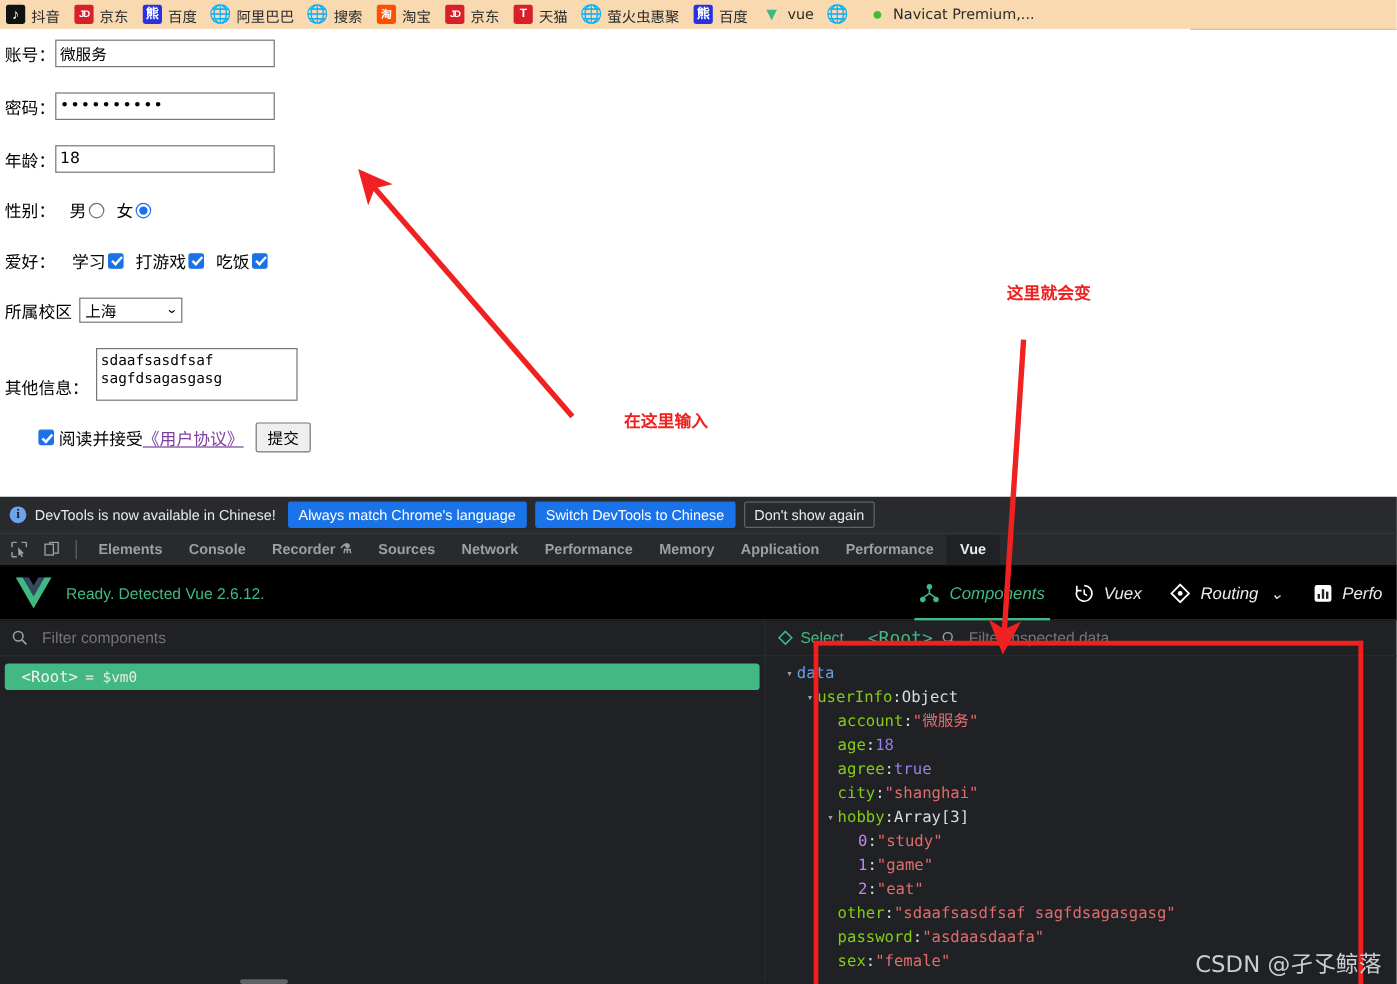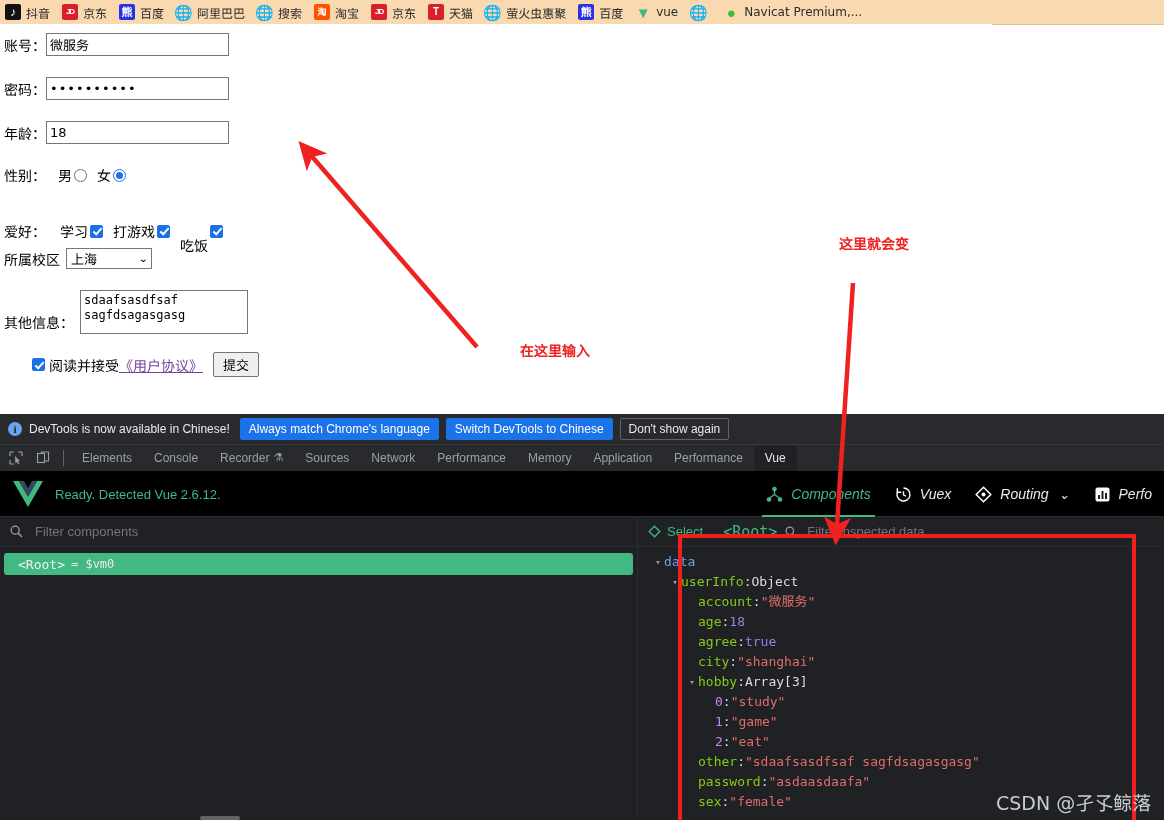--- a/index.html
+++ b/index.html
@@ -203,20 +203,21 @@
   }
   .bbtn.primary { background:#1a73e8; color:#fff; border: 1px solid #1a73e8; }
   .bbtn.ghost { background: transparent; color:#e8eaed; border: 1px solid #5f6368; }
 
   #dt-tabs {
     height: 27px; width: 100%;
     background: #292a2d;
     display: flex; align-items: center;
     border-bottom: 1px solid #000;
     box-sizing: border-box;
+    font-weight: bold;
   }
   .dt-icbtn {
     width: 22px; height: 20px;
     display:flex; align-items:center; justify-content:center;
     margin-left: 5px; cursor:pointer;
   }
   .vsep { width:1px; height: 16px; background:#5f6368; margin: 0 7px 0 9px; }
   .dt-tab {
     font-size: 12px; color:#9aa0a6;
     padding: 5px 11px 6px 11px;
@@ -417,21 +418,21 @@
     <span style="margin-left:6px;">女</span>
     <span class="radio on"></span>
   </div>
 
   <div class="form-row" style="left:4px; top:183px;">
     <span class="flabel" style="margin-right:14px;">爱好：</span>
     <span>学习</span>
     <span class="cbox on"></span>
     <span style="margin-left:6px;">打游戏</span>
     <span class="cbox on"></span>
-    <span style="margin-left:6px;margin-top:28px;">吃饭</span>
+    <span style="margin-left:6px;">吃饭</span>
     <span class="cbox on"></span>
   </div>
 
   <div class="form-row" style="left:4px; top:224px;">
     <span class="flabel" style="margin-right:6px;">所属校区</span>
     <div class="fselect">
       <span>上海</span>
       <span class="chev">⌄</span>
     </div>
   </div>

